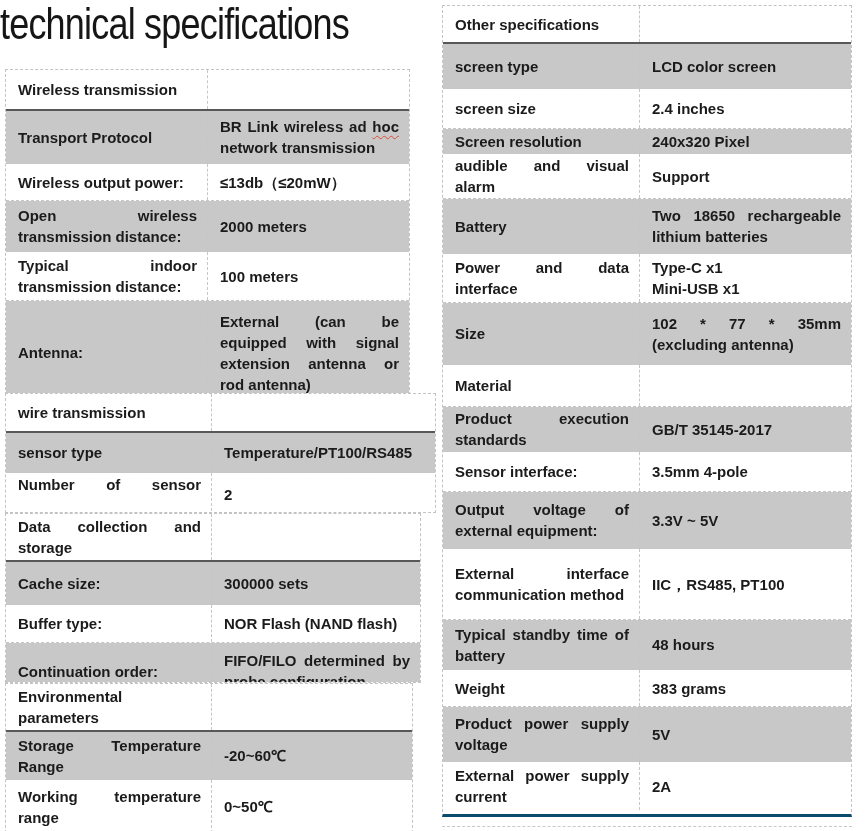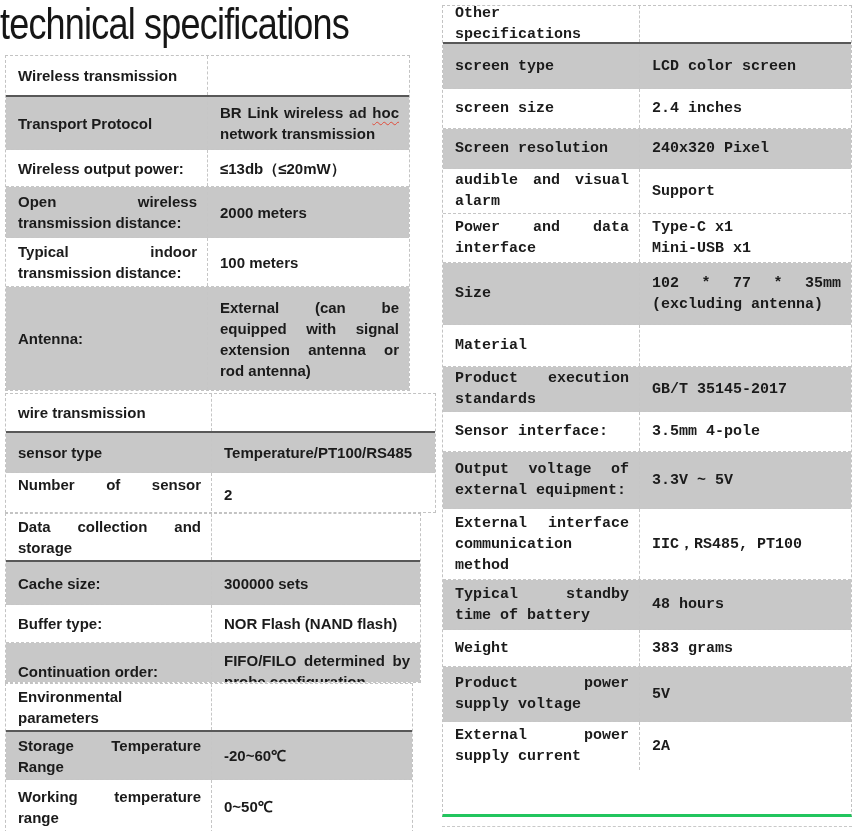--- a/index.html
+++ b/index.html
@@ -19,29 +19,29 @@
   .row{display:flex;box-sizing:border-box;border-bottom:1px dashed #c6c6c6;background:#fff;}
   .row.shaded{background:#c8c8c8;}
   .row.hdr{border-bottom:2px solid #585858;}
   .cell{display:flex;align-items:center;box-sizing:border-box;padding:2px 10px 2px 12px;}
   .cell.label{flex:0 0 var(--lw);border-right:1px dashed #c6c6c6;}
   .cell.value{flex:1;}
   .jt{width:100%;text-align:justify;line-height:21px;}
   .force-just::after{content:"";display:inline-block;width:100%;height:0;}
   .pre-line{white-space:pre-line;}
   .sq{text-decoration:underline;text-decoration-style:wavy;text-decoration-color:#e04b3a;text-decoration-thickness:1px;text-underline-offset:3px;}
-  .rt-bottom{border-bottom:3px solid #22c55e;font-family:Liberation Mono, monospace;}
+  .rt-bottom{border-bottom:3px solid #0c4a6e;}
   .next-table-edge{position:absolute;left:442px;top:826px;width:410px;height:0;border-top:1px dashed #c9c9c9;}
 </style>
 </head>
 <body>
 
 <h1 class="title">technical specifications</h1>
 
-<section class="spec-table" style="left:5px;top:55px;width:405px;height:336px;--lw:202px">
+<section class="spec-table" style="left:5px;top:69px;width:405px;height:336px;--lw:202px">
   <div class="row hdr" style="height:41px">
     <div class="cell label">
         <span class="jt">Wireless transmission</span>
       </div>
     <div class="cell value"></div>
   </div>
   <div class="row shaded" style="height:53px">
     <div class="cell label">
         <span class="jt">Transport Protocol</span>
       </div>
@@ -182,34 +182,42 @@
       </div>
   </div>
   <div class="row" style="height:40px">
     <div class="cell label">
         <span class="jt">screen size</span>
       </div>
     <div class="cell value">
         <span class="jt">2.4 inches</span>
       </div>
   </div>
-  <div class="row shaded" style="height:40px">
+  <div class="row shaded" style="height:25px">
     <div class="cell label">
         <span class="jt">Screen resolution</span>
       </div>
     <div class="cell value">
         <span class="jt">240x320 Pixel</span>
       </div>
   </div>
   <div class="row" style="height:45px">
     <div class="cell label">
         <span class="jt">audible and visual alarm</span>
       </div>
     <div class="cell value">
         <span class="jt">Support</span>
+      </div>
+  </div>
+  <div class="row shaded" style="height:55px">
+    <div class="cell label">
+        <span class="jt">Battery</span>
+      </div>
+    <div class="cell value">
+        <span class="jt">Two 18650 rechargeable lithium batteries</span>
       </div>
   </div>
   <div class="row" style="height:49px">
     <div class="cell label">
         <span class="jt">Power and data interface</span>
       </div>
     <div class="cell value">
         <span class="jt pre-line">Type-C x1
 Mini-USB x1</span>
       </div>

